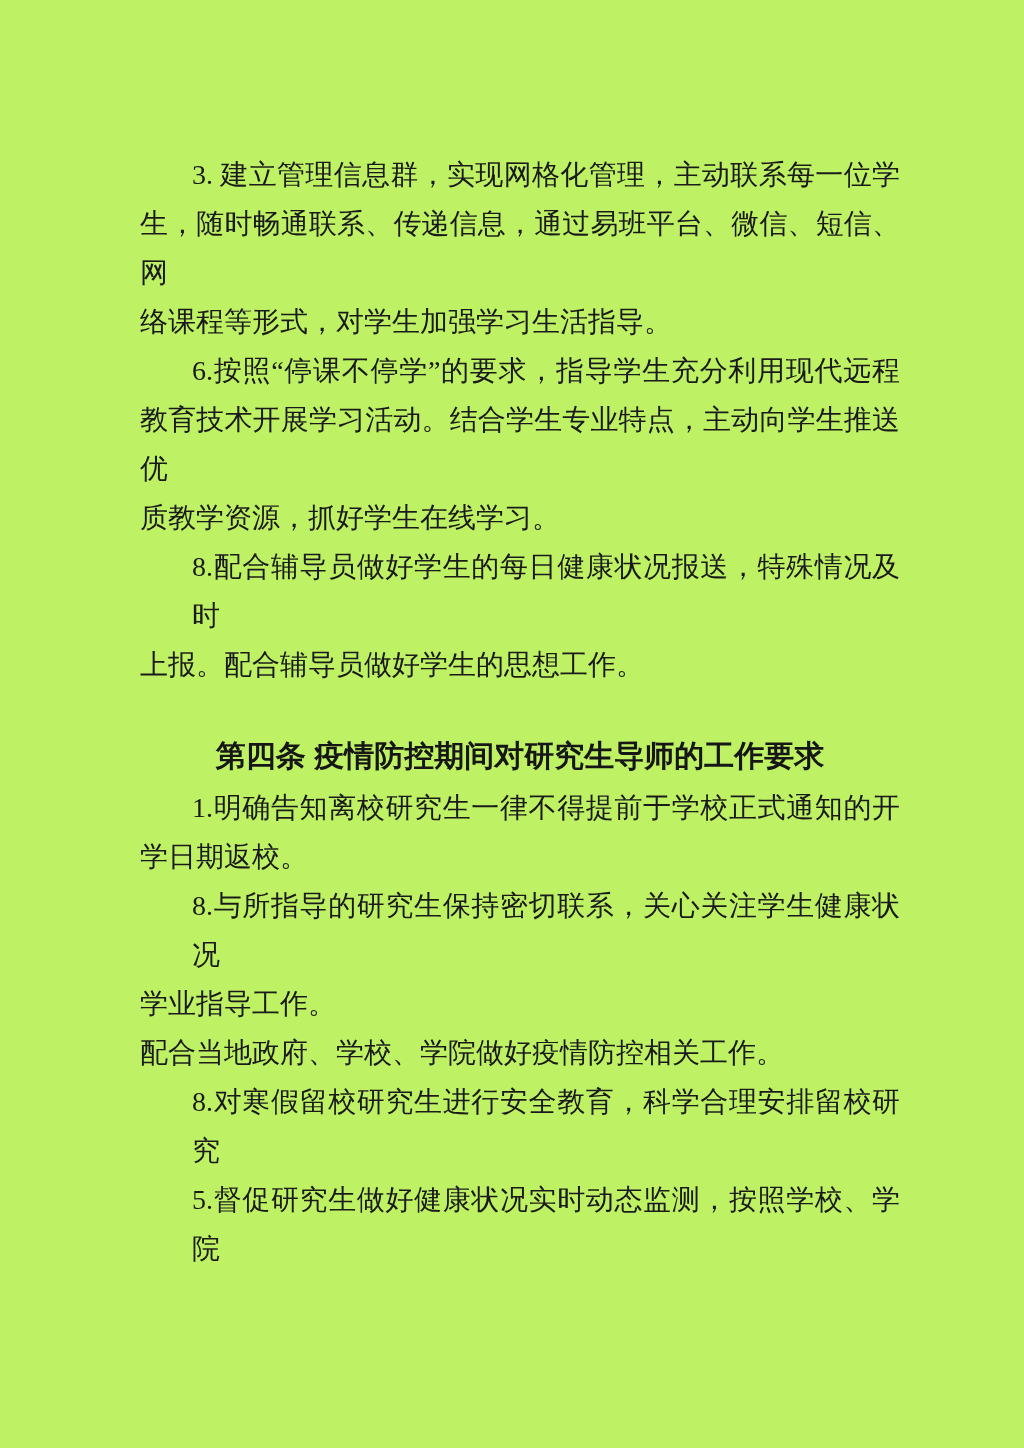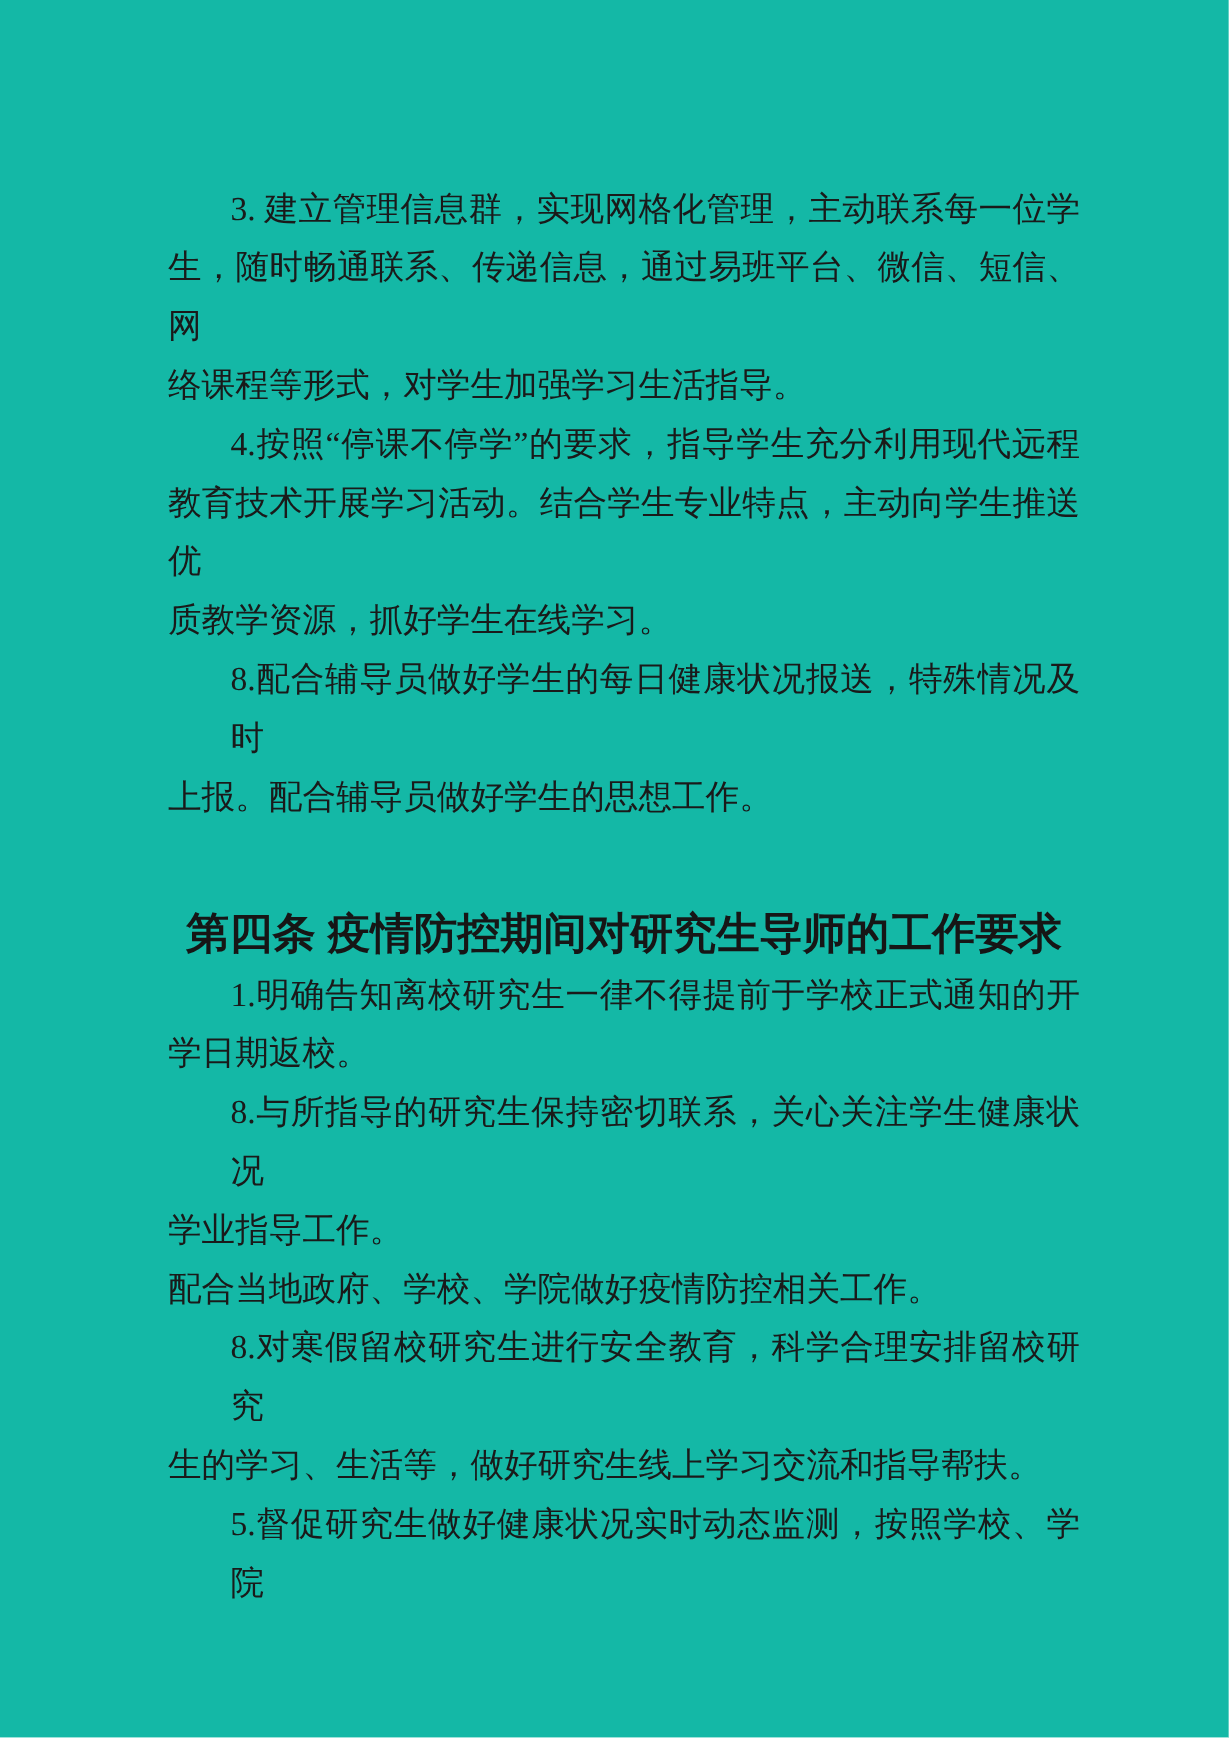--- a/index.html
+++ b/index.html
@@ -5,21 +5,21 @@
   html, body {
     margin: 0;
     padding: 0;
     background: #ffffff;
   }
   .page {
     position: relative;
     width: 1024px;
     height: 1448px;
     box-sizing: border-box;
-    background: #14b8a6;
+    background: #bef264;
     padding: 150px 124px 0 140px;
     font-family: "Liberation Serif", "DejaVu Serif", serif;
     color: #1a1a1a;
     font-size: 28px;
     line-height: 49px;
     overflow: hidden;
   }
   .paragraph {
     margin: 0;
   }
@@ -30,40 +30,40 @@
   }
   .line.first {
     padding-left: 52px;
   }
   .line.last {
     text-align-last: left;
   }
   .heading {
     font-family: "Liberation Sans", "DejaVu Sans", sans-serif;
     font-weight: bold;
-    font-size: 36px;
+    font-size: 30px;
     line-height: 49px;
     text-align: center;
     text-align-last: center;
-    margin-top: 64px;
+    margin-top: 42px;
     margin-bottom: 3px;
     color: #161616;
   }
 </style>
 </head>
 <body>
 
 <div class="page">
     <div class="paragraph">
       <div class="line first">3. 建立管理信息群，实现网格化管理，主动联系每一位学</div>
       <div class="line">生，随时畅通联系、传递信息，通过易班平台、微信、短信、网</div>
       <div class="line last">络课程等形式，对学生加强学习生活指导。</div>
     </div>
     <div class="paragraph">
-      <div class="line first">4.按照“停课不停学”的要求，指导学生充分利用现代远程</div>
+      <div class="line first">6.按照“停课不停学”的要求，指导学生充分利用现代远程</div>
       <div class="line">教育技术开展学习活动。结合学生专业特点，主动向学生推送优</div>
       <div class="line last">质教学资源，抓好学生在线学习。</div>
     </div>
     <div class="paragraph">
       <div class="line first">8.配合辅导员做好学生的每日健康状况报送，特殊情况及时</div>
       <div class="line last">上报。配合辅导员做好学生的思想工作。</div>
     </div>
     <div class="heading">第四条 疫情防控期间对研究生导师的工作要求</div>
     <div class="paragraph">
       <div class="line first">1.明确告知离校研究生一律不得提前于学校正式通知的开</div>
@@ -71,18 +71,17 @@
     </div>
     <div class="paragraph">
       <div class="line first">8.与所指导的研究生保持密切联系，关心关注学生健康状况</div>
       <div class="line last">学业指导工作。</div>
     </div>
     <div class="paragraph">
       <div class="line last">配合当地政府、学校、学院做好疫情防控相关工作。</div>
     </div>
     <div class="paragraph">
       <div class="line first">8.对寒假留校研究生进行安全教育，科学合理安排留校研究</div>
-      <div class="line last">生的学习、生活等，做好研究生线上学习交流和指导帮扶。</div>
     </div>
     <div class="paragraph">
       <div class="line first">5.督促研究生做好健康状况实时动态监测，按照学校、学院</div>
     </div>
   </div>
 
 </body></html>

